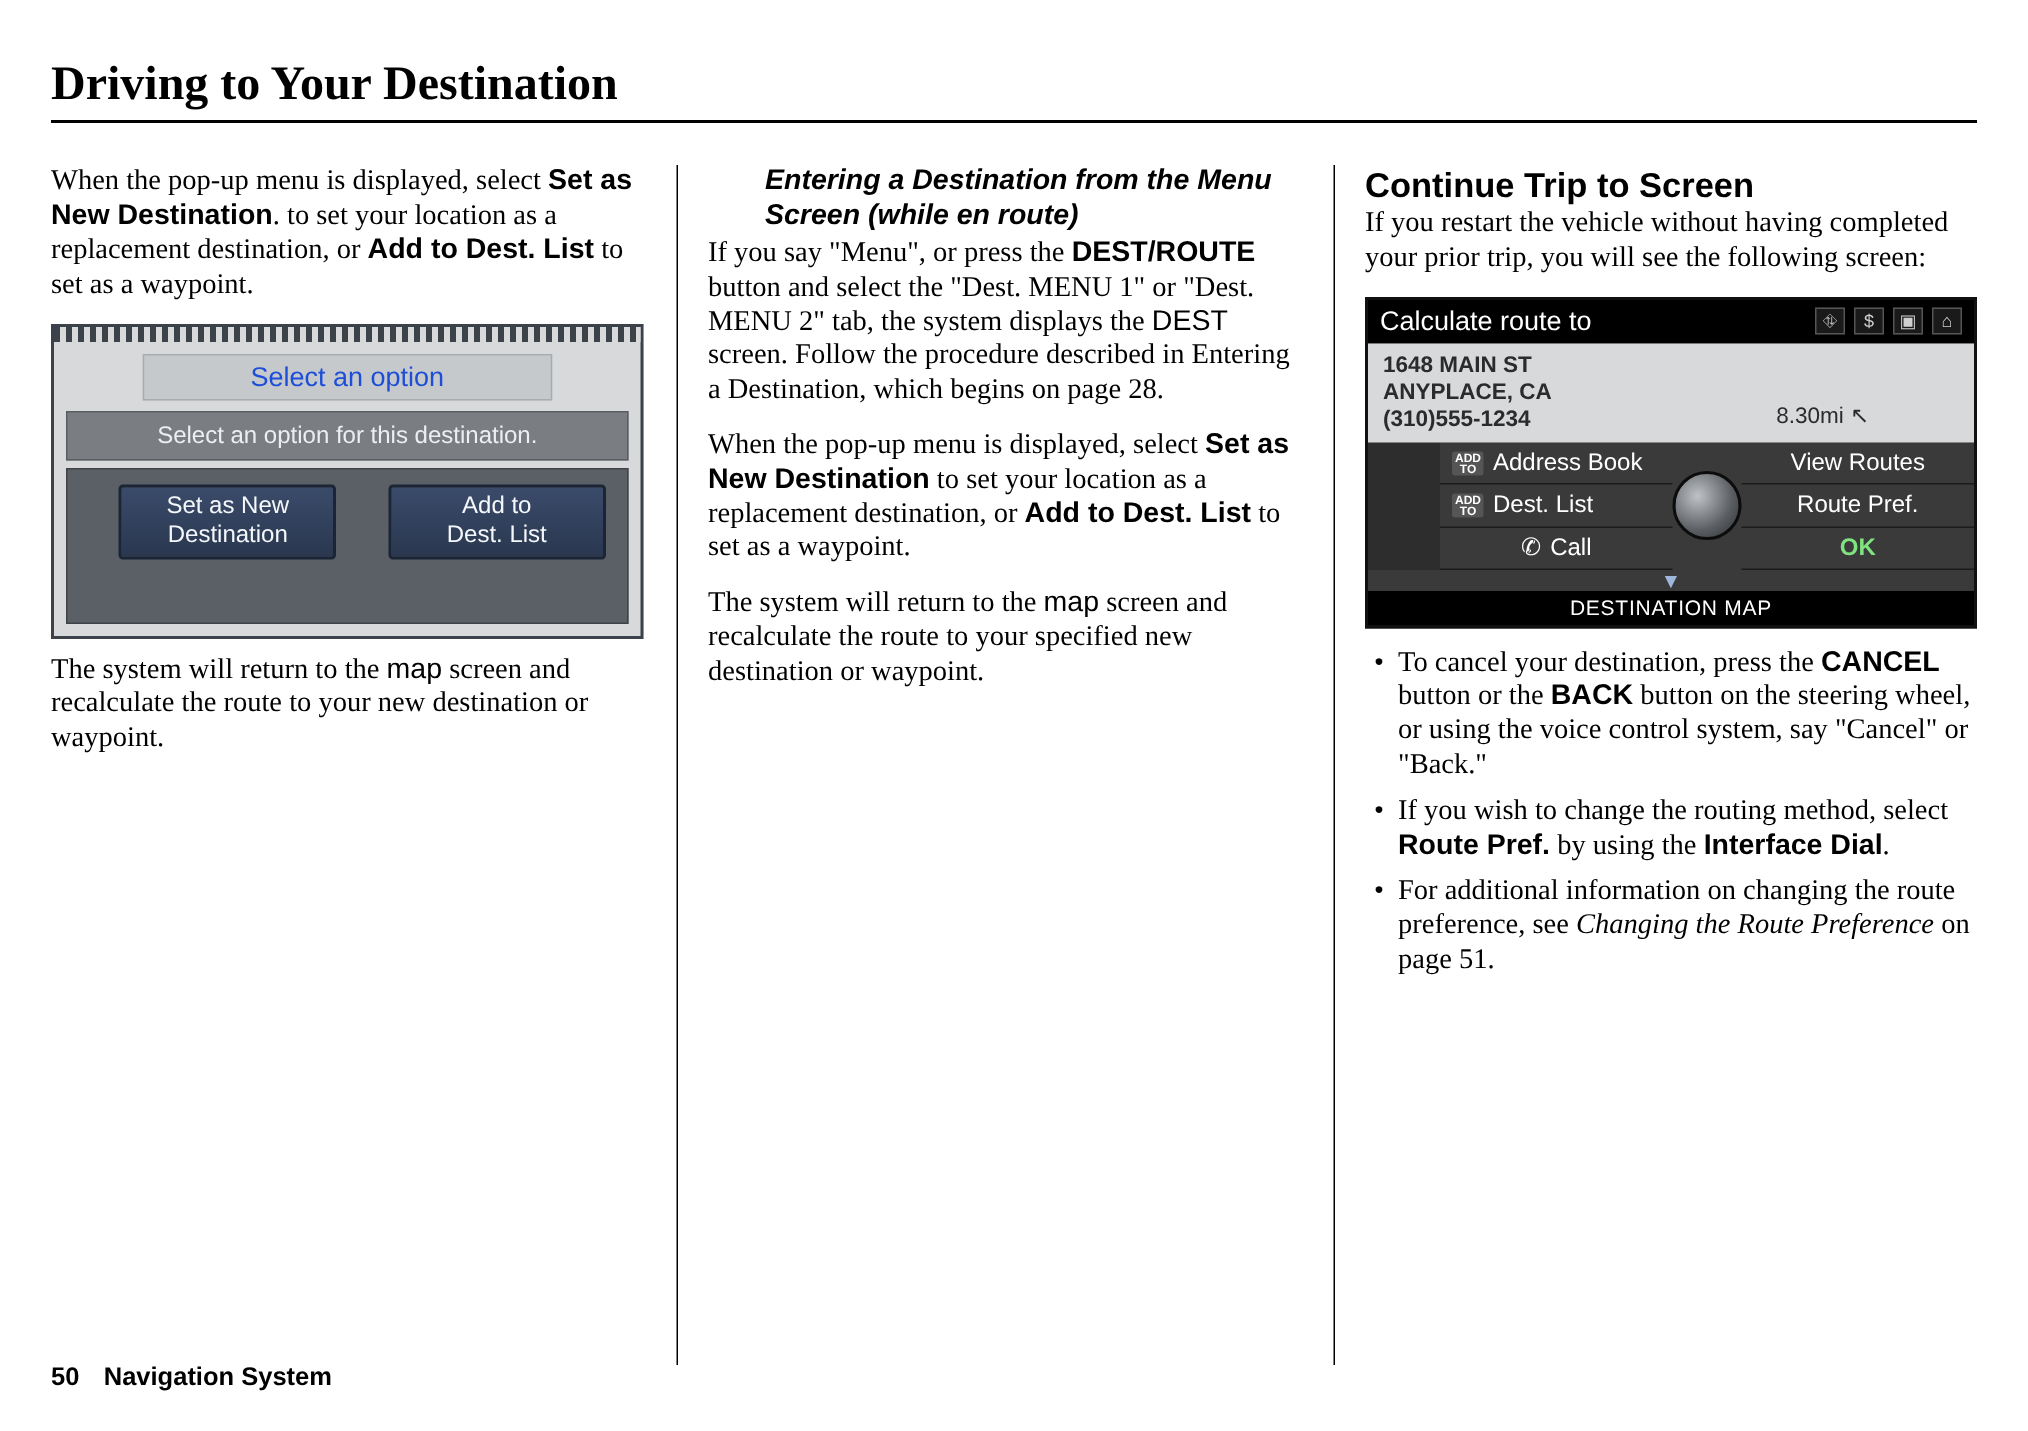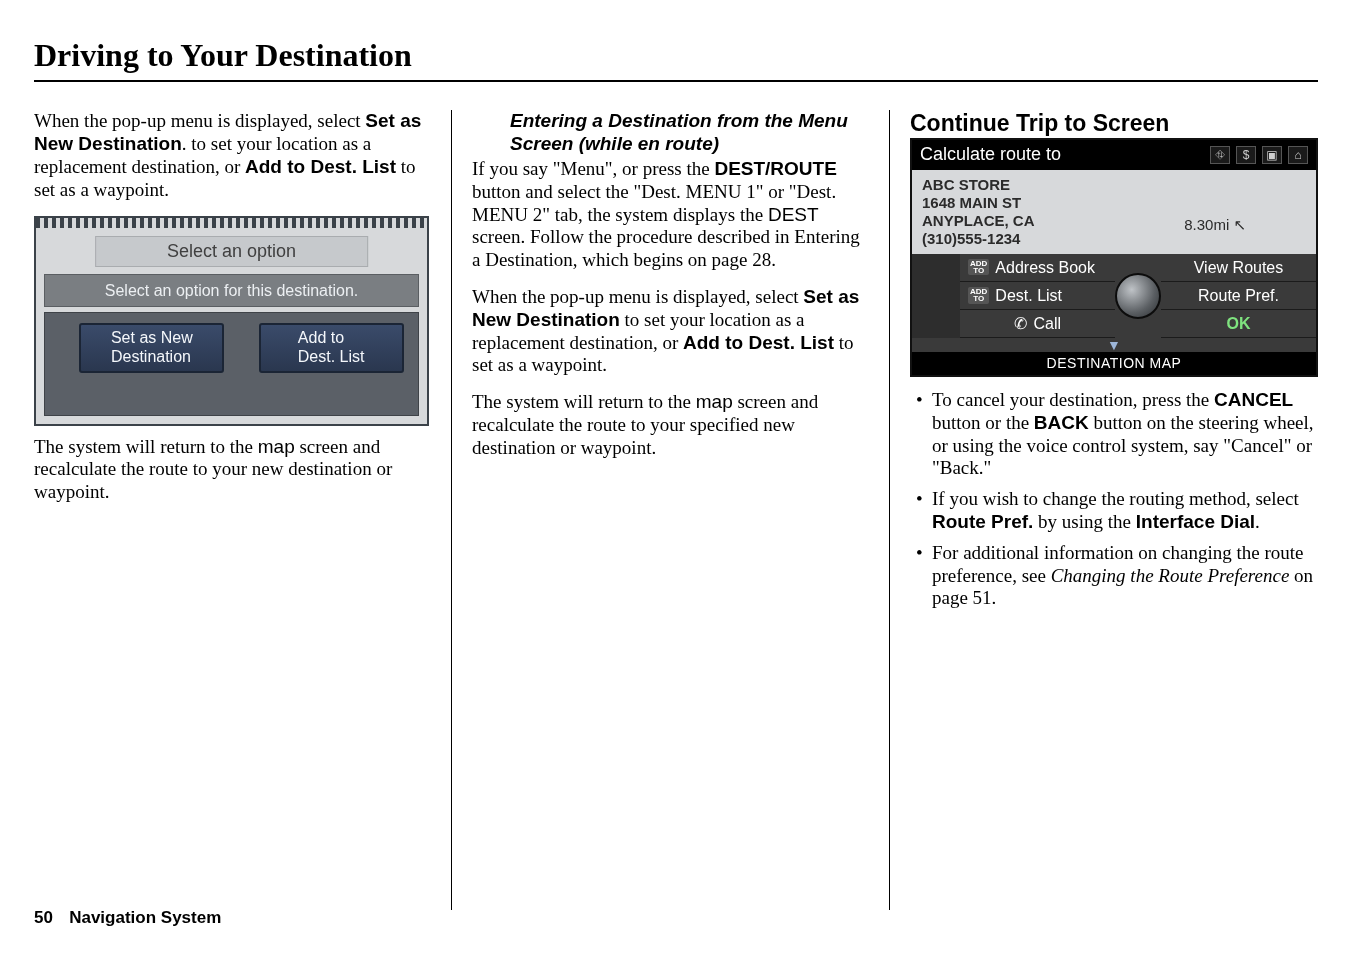--- a/index.html
+++ b/index.html
@@ -47,40 +47,40 @@
     position: relative;
     margin-bottom: 10px;
     font-family: Arial, Helvetica, sans-serif;
   }
   .ss1-top {
     position: absolute; top: 0; left: 0; right: 0; height: 10px;
     background: repeating-linear-gradient(90deg,#3b4249 0 4px,#d7d9db 4px 8px);
   }
   .ss1-title {
     position: absolute; top: 18px; left: 50%; transform: translateX(-50%);
-    width: 70%; text-align: center; color: #404040; font-size: 18px;
+    width: 70%; text-align: center; color: #1d4ed8; font-size: 18px;
     background: #c6c9cc; border: 1px solid #a9acaf; padding: 4px 0;
   }
   .ss1-sub {
     position: absolute; top: 56px; left: 8px; right: 8px;
     background: #7a7e82; color: #eceff2; font-size: 16px; text-align: center;
     padding: 6px 0; border: 1px solid #5a5e62;
   }
   .ss1-body {
     position: absolute; top: 94px; left: 8px; right: 8px; bottom: 8px;
     background: #5b6067; border: 1px solid #3f4348;
     display: flex; align-items: flex-start; justify-content: space-evenly;
     padding-top: 10px;
   }
   .ss1-btn {
     width: 145px; height: 50px;
     background: linear-gradient(#3a4b6a,#2a374f);
     border: 2px solid #1b2535; color: #f4f7fb;
     font-size: 16px; display: flex; align-items: center; justify-content: center;
-    text-align: left; line-height: 1.15; border-radius: 3px; margin-left: 20px;
+    text-align: center; line-height: 1.15; border-radius: 3px; margin-left: 20px;
   }
 
   
   .ss2 {
     width: 408px;
     background: #2d2d2d;
     border: 2px solid #111;
     font-family: Arial, Helvetica, sans-serif;
     color: #fff;
     margin-bottom: 12px;
@@ -91,21 +91,21 @@
   }
   .ss2-icons { display: flex; gap: 6px; }
   .ss2-icons span {
     width: 20px; height: 18px; background: #1a1a1a; border: 1px solid #555;
     display:flex;align-items:center;justify-content:center;font-size:12px;color:#cfcfcf;
   }
   .ss2-info {
     background: #d7d9db; color: #2b2b2b; padding: 6px 10px 6px 10px; font-size: 15px; font-weight: bold;
     position: relative;
   }
-  .ss2-info .dist { position: absolute; right: 70px; bottom: 20px; font-weight: normal; font-size: 15px;}
+  .ss2-info .dist { position: absolute; right: 70px; bottom: 8px; font-weight: normal; font-size: 15px;}
   .ss2-grid {
     display: grid; grid-template-columns: 1fr auto 1fr;
     background: #3a3a3a;
     margin-left: 48px;
   }
   .ss2-dialcol { display:flex; flex-direction:column; justify-content:center; align-items:center; position:relative;}
   .ss2-dial {
     width: 46px; height: 46px; border-radius: 50%;
     background: radial-gradient(circle at 35% 35%, #bfc3c7 0%, #5a5e62 60%, #2a2d30 100%);
     border: 2px solid #0c0c0c;
@@ -168,33 +168,33 @@
     <p>
       <span>When the pop-up menu is displayed, select </span><span class="b">Set as New Destination</span><span> to set your location as a replacement destination, or </span><span class="b">Add to Dest. List</span><span> to set as a waypoint.</span>
     </p>
     <p>
       <span>The system will return to the </span><span class="sans">map</span><span> screen and recalculate the route to your specified new destination or waypoint.</span>
     </p>
   </div>
 
   <div class="col">
     <div class="section-head2">Continue Trip to Screen</div>
+    <p>If you restart the vehicle without having completed your prior trip, you will see the following screen:</p>
 
     <div class="ss2">
       <div class="ss2-title">
         <span>Calculate route to</span>
         <span class="ss2-icons">
           <span>⛗</span>
           <span>$</span>
           <span>▣</span>
           <span>⌂</span>
         </span>
       </div>
       <div class="ss2-info">
-        <div>ABC STORE</div>
         <div>1648 MAIN ST</div>
         <div>ANYPLACE, CA</div>
         <div>(310)555-1234</div>
         <span class="dist"><span>8.30mi</span> <span>↖</span></span>
       </div>
       <div class="ss2-grid">
         <div>
           <div class="ss2-cell">
               <span class="ss2-addto" style="white-space:pre-line">ADD
 TO</span>

